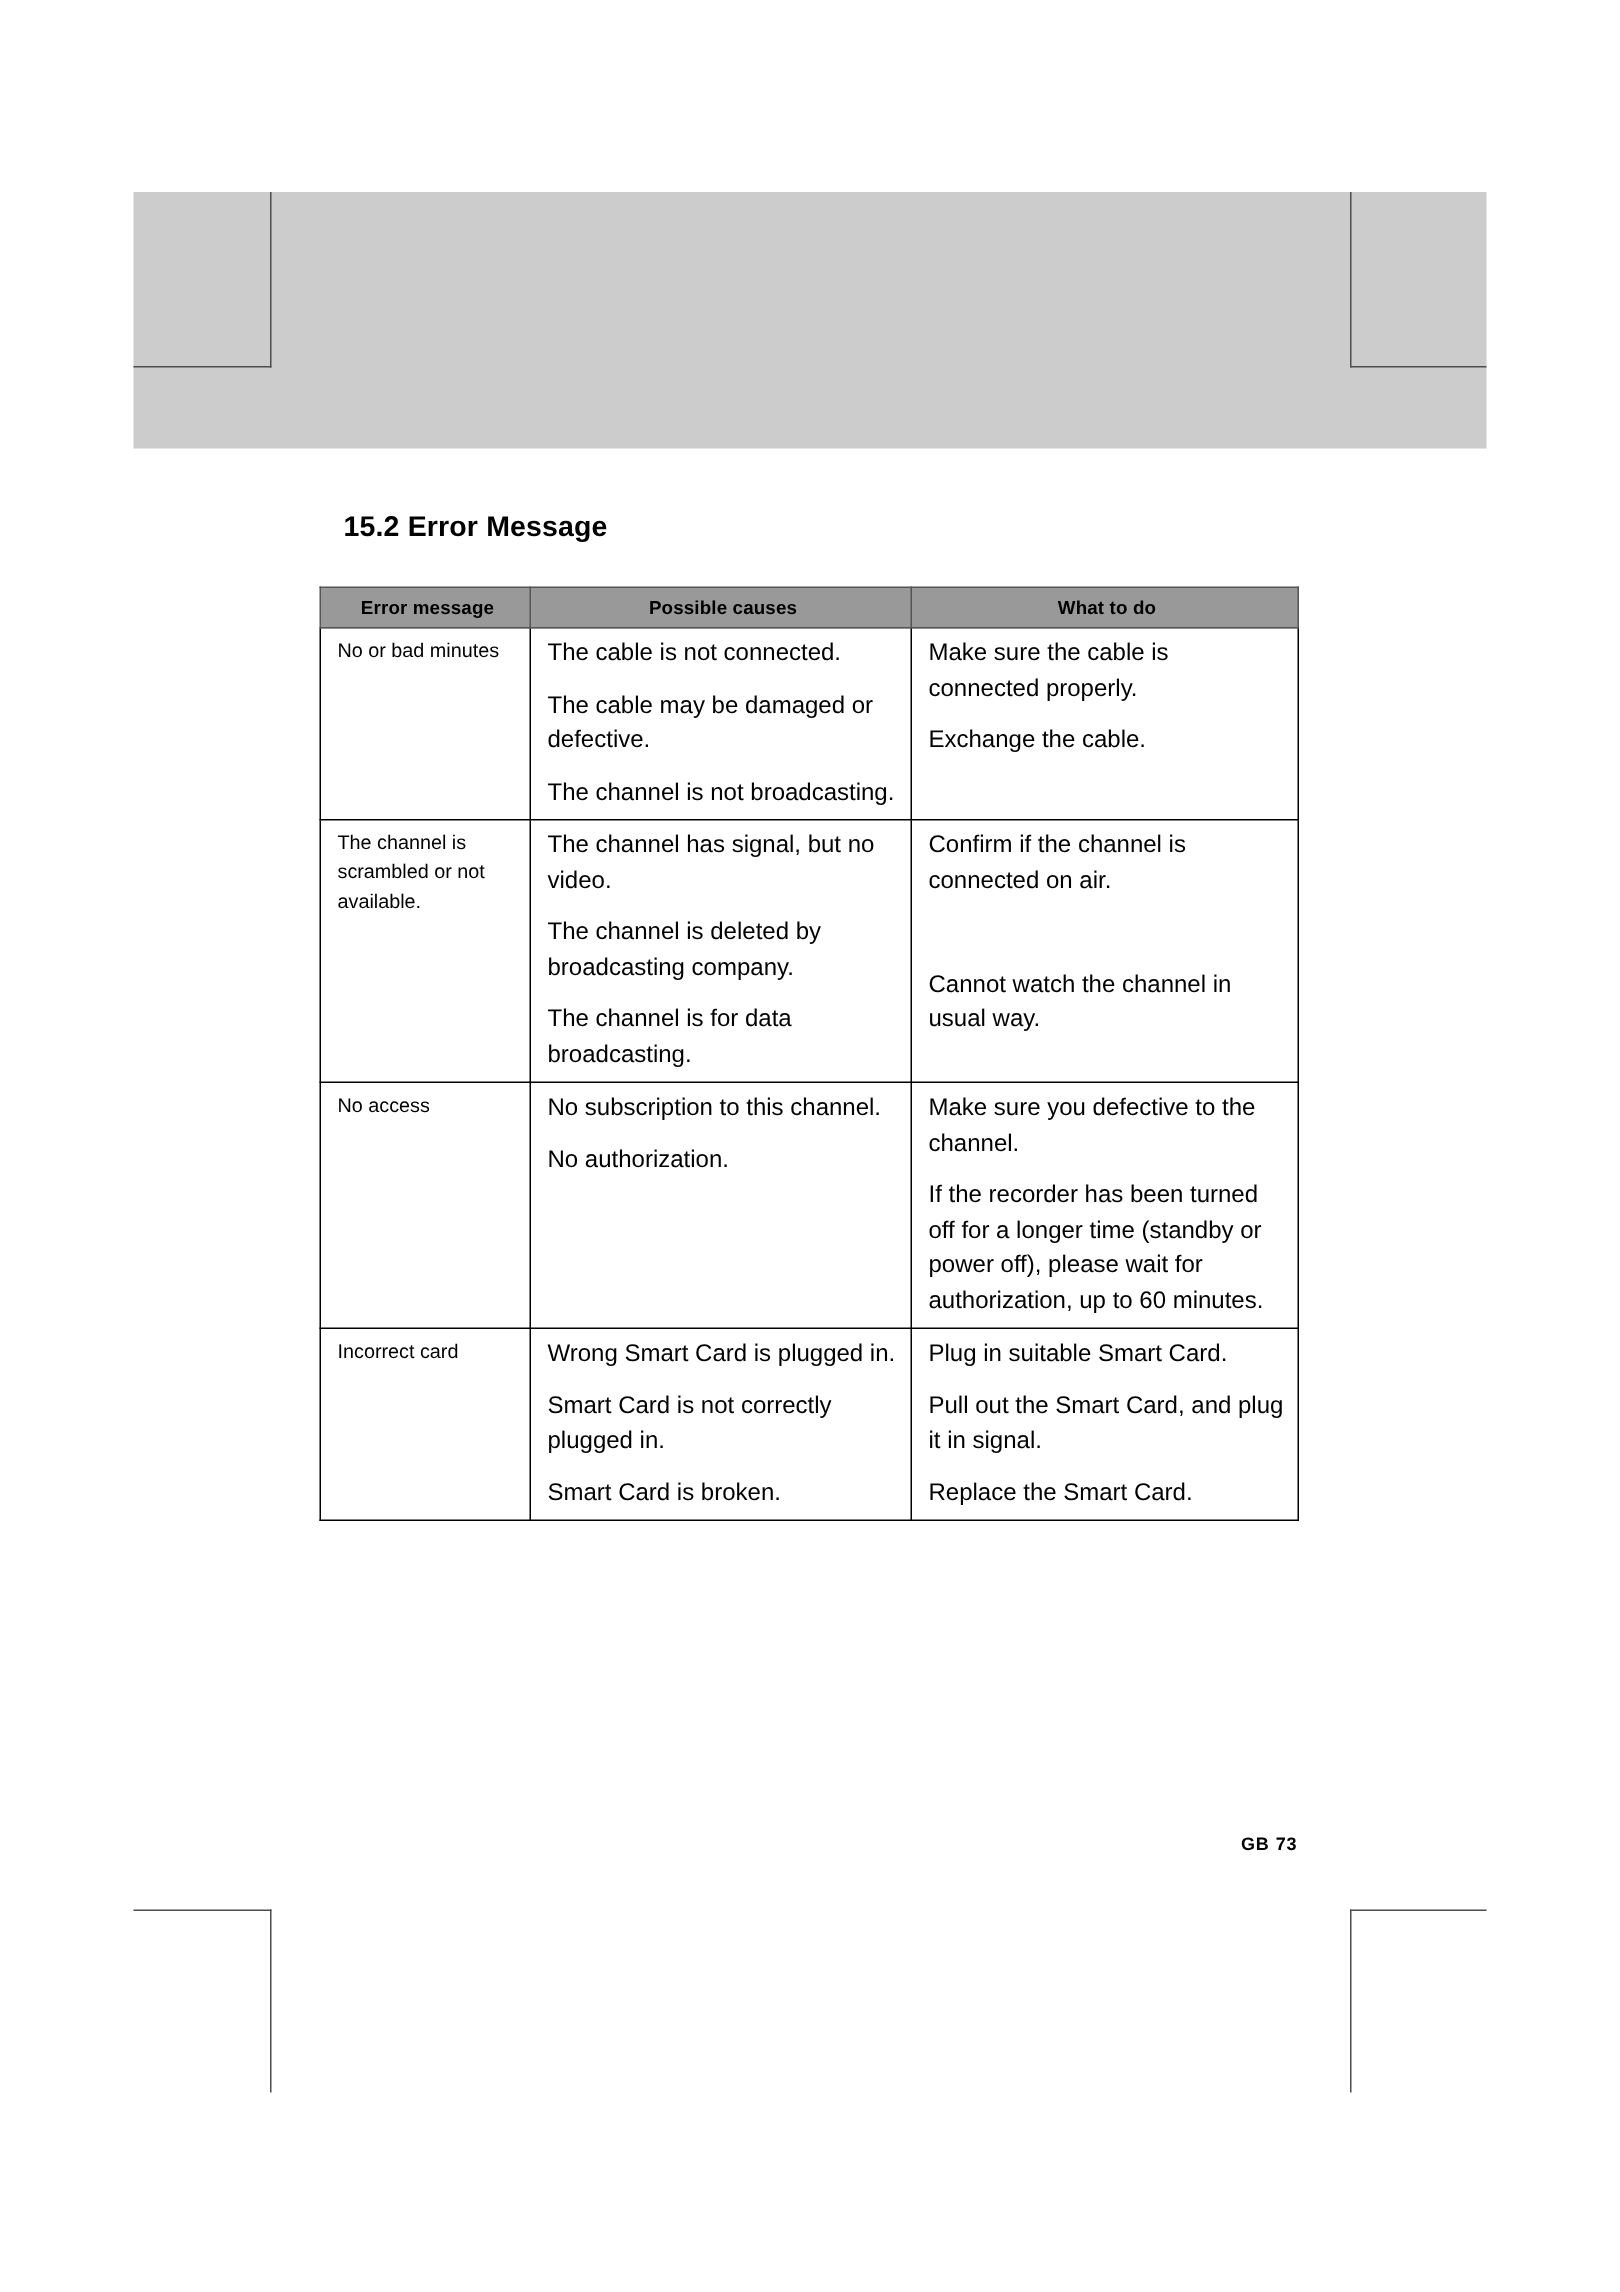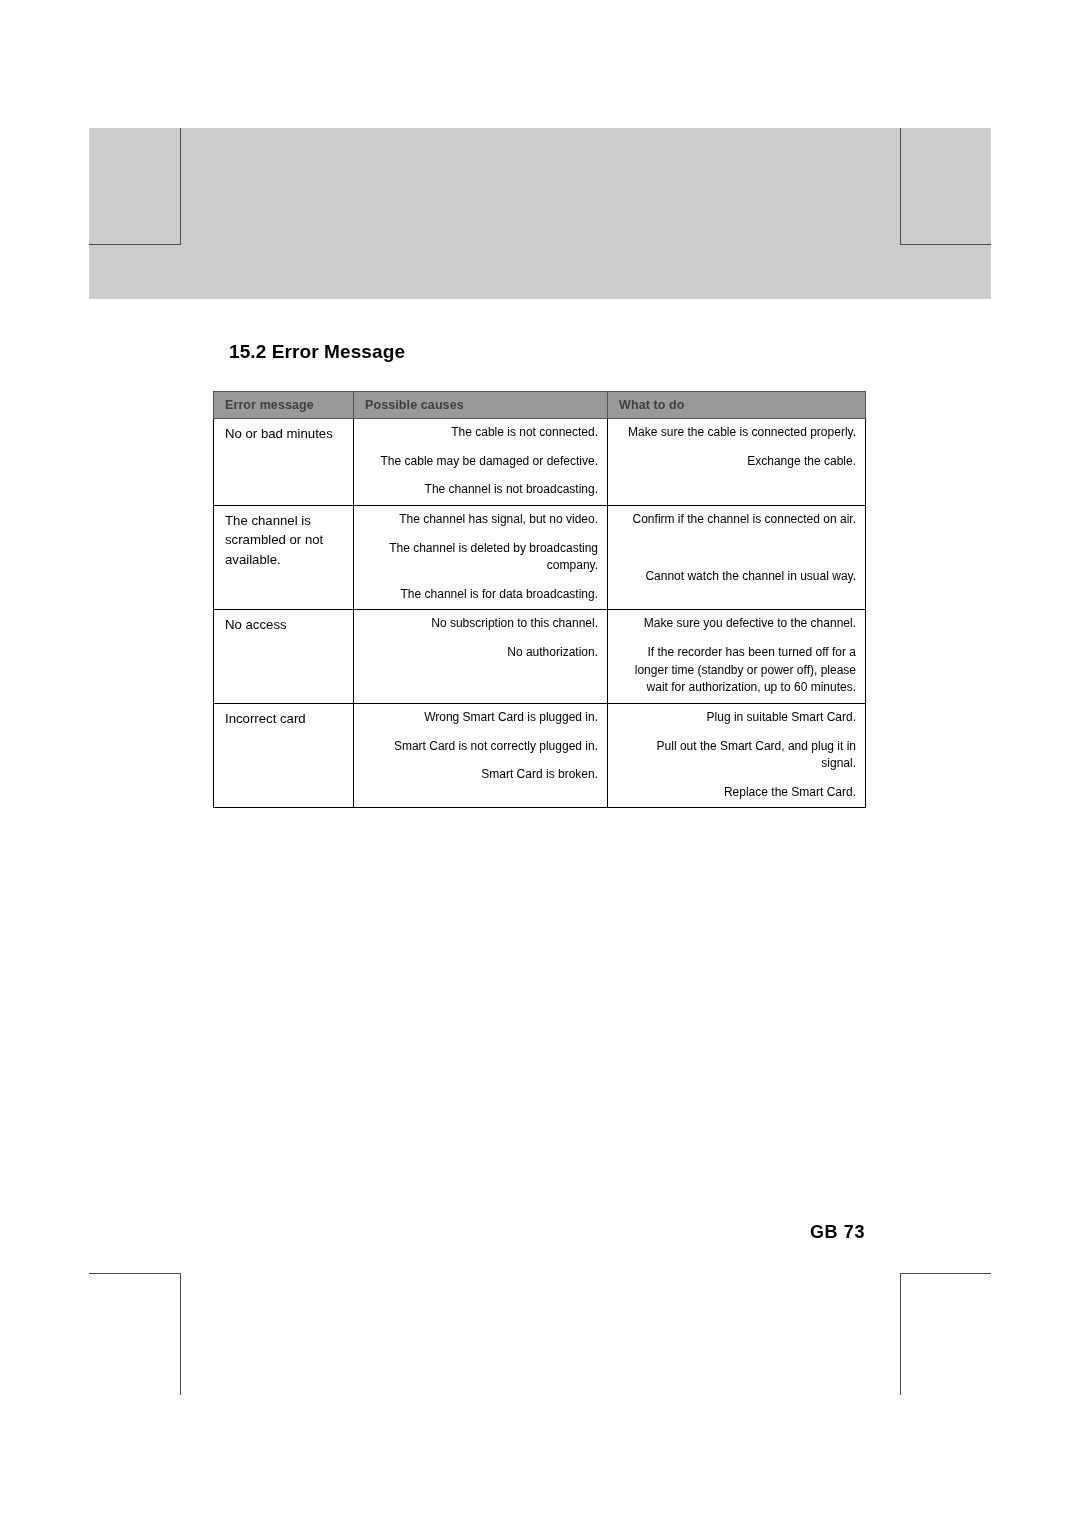--- a/index.html
+++ b/index.html
@@ -61,53 +61,52 @@
     width: 652px;
     border-collapse: collapse;
     table-layout: fixed;
   }
   .error-table col.c1 { width: 140px; }
   .error-table col.c2 { width: 254px; }
   .error-table col.c3 { width: 258px; }
 
   .error-table thead th {
     background: #999999;
-    color: #404040;
+    color: #000000;
     font-size: 12.5px;
     font-weight: bold;
-    text-align: left;
+    text-align: center;
     padding: 6px 8px 6px 11px;
     border: 1px solid #555555;
     vertical-align: middle;
     letter-spacing: 0.1px;
   }
 
   .error-table tbody td {
     border: 1px solid #000000;
     vertical-align: top;
     font-size: 13.2px;
     line-height: 1.47;
     padding: 5px 9px 6px 11px;
   }
   
   .blockcell { padding: 0 !important; border: 1px solid #000000; }
   .blockcell .blk {
     padding: 5px 9px 6px 11px;
-    font-size: 12px;
+    font-size: 16px;
     line-height: 1.47;
-    text-align: right;
   }
   .blockcell .blk.empty { color: transparent; }
 
   
   .page-footer {
     position: absolute;
     right: 215px;
     top: 1222px;
-    font-size: 18px;
+    font-size: 12px;
     font-weight: bold;
     letter-spacing: 0.6px;
   }
 </style>
 </head>
 <body>
 
 <div class="header-band"></div>
 <div class="crop-mark-line tl-vert"></div>
 <div class="crop-mark-line tl-horiz"></div>

